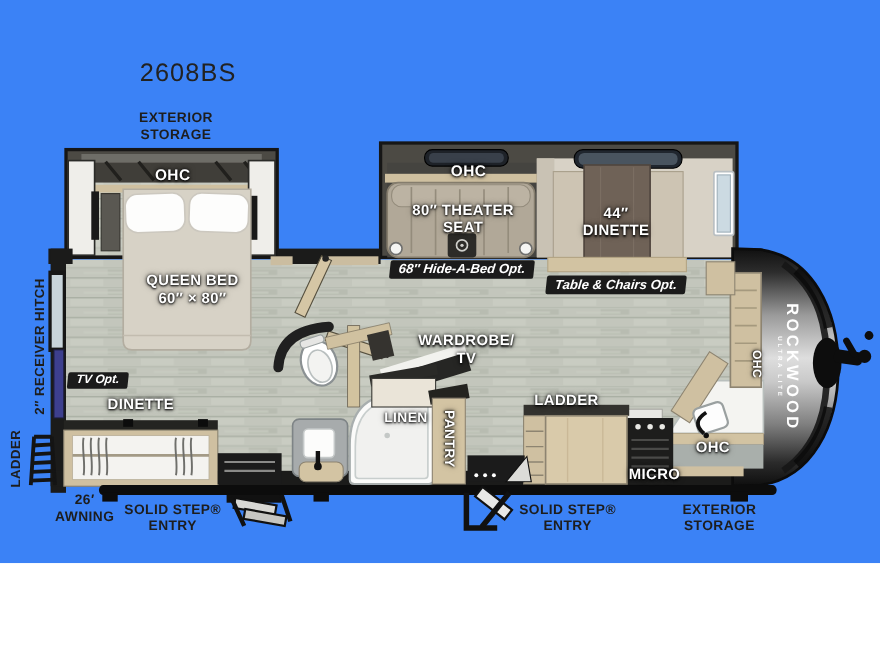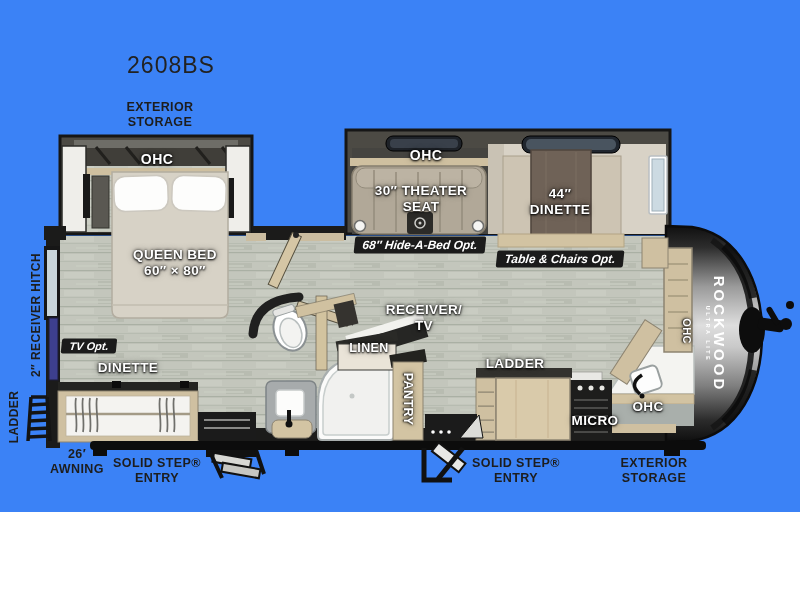--- a/index.html
+++ b/index.html
@@ -269,32 +269,32 @@
 60″ × 80″</div>
 <div class="badge s11" style="left:89px;top:346px;">TV Opt.</div>
 <div class="lbl white s135" style="left:128px;top:368px;">DINETTE</div>
 <div class="lbl v-ccw s12" style="left:36px;top:315px;">2″ RECEIVER HITCH</div>
 <div class="lbl v-ccw s12" style="left:14px;top:417px;">LADDER</div>
 <div class="lbl s125" style="left:77px;top:462px;">26′
 AWNING</div>
 <div class="lbl s125" style="left:157px;top:471px;">SOLID STEP®
 ENTRY</div>
 <div class="lbl white s14" style="left:426px;top:155px;">OHC</div>
-<div class="lbl white s135" style="left:421px;top:199px;">30″ THEATER
+<div class="lbl white s135" style="left:421px;top:199px;">80″ THEATER
 SEAT</div>
 <div class="lbl white s135" style="left:560px;top:202px;">44″
 DINETTE</div>
 <div class="badge s12" style="left:420px;top:245px;">68″ Hide-A-Bed Opt.</div>
 <div class="badge s12" style="left:560px;top:259px;">Table &amp; Chairs Opt.</div>
-<div class="lbl white s135" style="left:424px;top:318px;">RECEIVER/
+<div class="lbl white s135" style="left:424px;top:318px;">WARDROBE/
 TV</div>
-<div class="lbl white s125" style="left:369px;top:348px;">LINEN</div>
+<div class="lbl white s125" style="left:369px;top:380px;">LINEN</div>
 <div class="lbl white v-cw s125" style="left:408px;top:399px;">PANTRY</div>
 <div class="lbl white s135" style="left:515px;top:364px;">LADDER</div>
-<div class="lbl white s135" style="left:595px;top:421px;">MICRO</div>
+<div class="lbl white s135" style="left:595px;top:431px;">MICRO</div>
 <div class="lbl white s135" style="left:648px;top:407px;">OHC</div>
 <div class="lbl white v-cw s11" style="left:687px;top:331px;">OHC</div>
 <div class="brand" style="left:716px;top:334px;">
   <div class="nm">ROCKWOOD</div>
   <div class="sub">ULTRA LITE</div>
 </div>
 <div class="lbl s125" style="left:516px;top:471px;">SOLID STEP®
 ENTRY</div>
 <div class="lbl s125" style="left:654px;top:471px;">EXTERIOR
 STORAGE</div>

